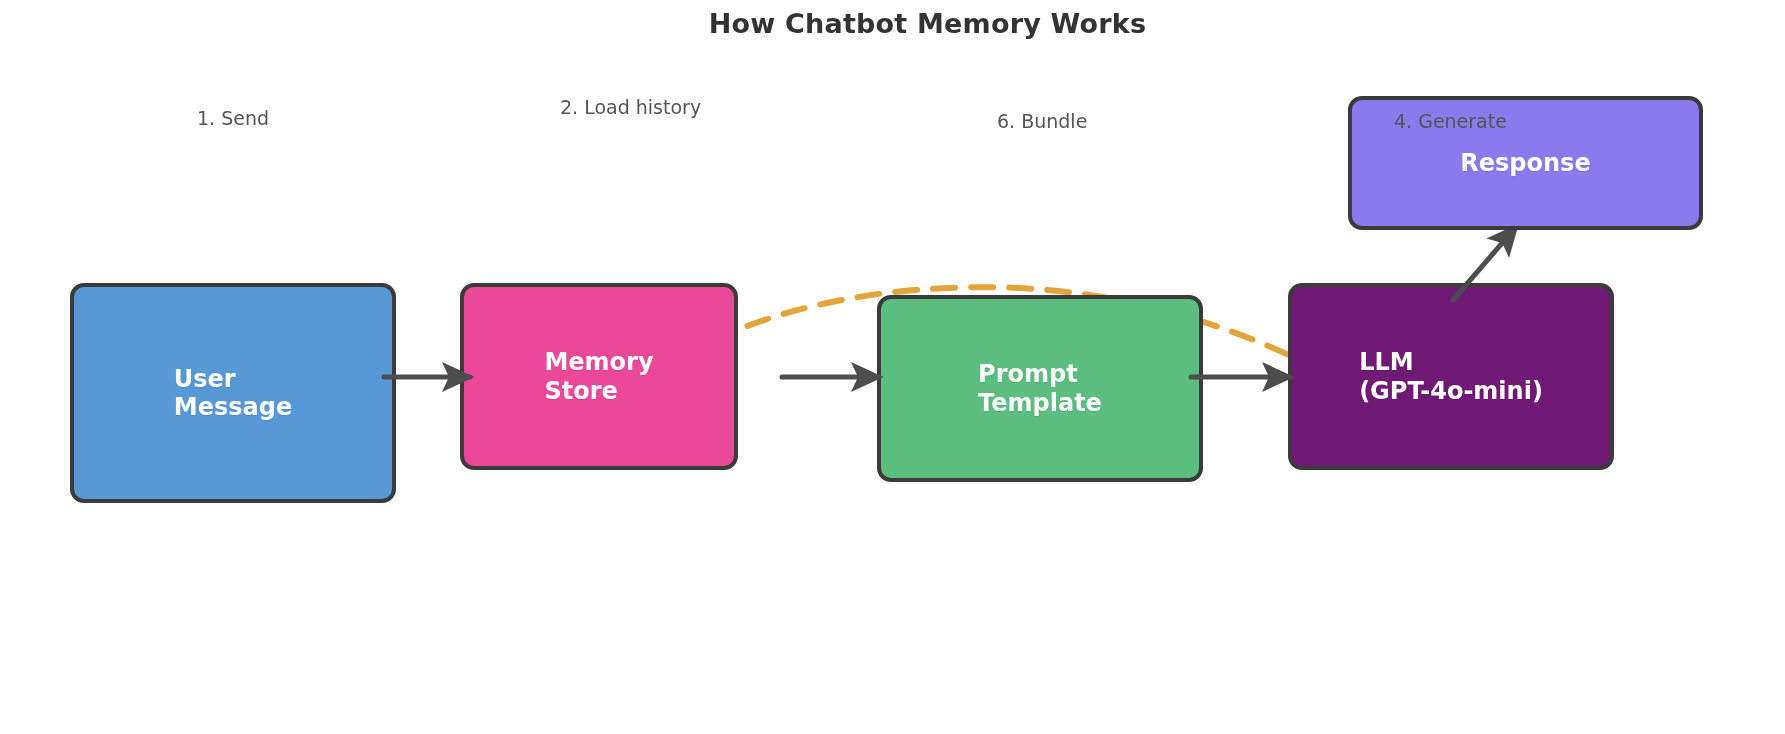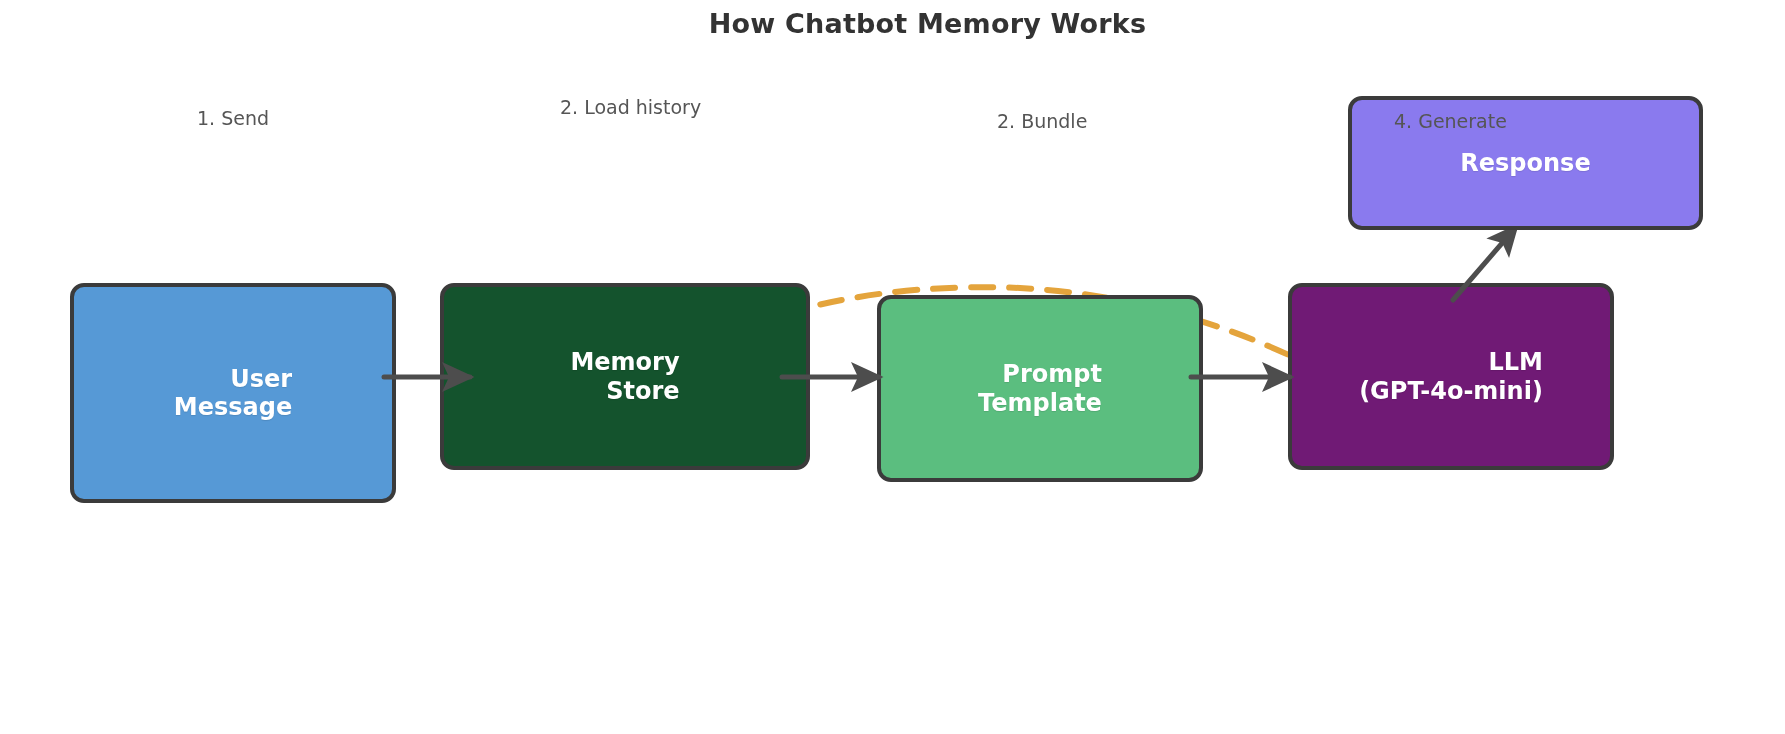--- a/index.html
+++ b/index.html
@@ -48,30 +48,30 @@
     position: absolute;
     box-sizing: border-box;
     border: 4px solid #3b3b3b;
     border-radius: 14px;
     display: flex;
     align-items: center;
     justify-content: center;
     z-index: 2;
   }
   .node-label {
-    text-align: right;
+    text-align: left;
     font-size: 24px;
     font-weight: bold;
     color: #ffffff;
     line-height: 1.18;
     white-space: pre-line;
     text-shadow: 0 1px 1px rgba(0,0,0,0.10);
   }
   #node-user-message   { left: 70px;   top: 283px; width: 326px; height: 220px; background: #5699d6; }
-  #node-memory-store   { left: 440px;  top: 283px; width: 370px; height: 187px; background: #14532d; }
+  #node-memory-store   { left: 460px;  top: 283px; width: 278px; height: 187px; background: #ec4899; }
   #node-prompt-template{ left: 877px;  top: 283px; width: 326px; height: 187px; background: #5bbe7f; margin-top: 12px; }
   #node-llm            { left: 1288px; top: 283px; width: 326px; height: 187px; background: #701a75; }
   #node-response       { left: 1348px; top: 96px;  width: 355px; height: 134px; background: #8a7aee; z-index: 4; }
 
   
   .step-caption {
     position: absolute;
     font-size: 19px;
     color: #555555;
     white-space: nowrap;
@@ -150,17 +150,17 @@
 
     <path d="M 782 377 L 879 377" fill="none" stroke="#4d4d4d" stroke-width="5" stroke-linecap="round" marker-end="url(#arrow-grey2)"></path>
 
     <path d="M 1191 377 L 1290 377" fill="none" stroke="#4d4d4d" stroke-width="5" stroke-linecap="round" marker-end="url(#arrow-grey2)"></path>
 
     <path d="M 1453 300 L 1516 227" fill="none" stroke="#4d4d4d" stroke-width="5" stroke-linecap="round" marker-end="url(#arrow-grey2)"></path>
   </svg>
 
   <div class="step-caption" id="step-caption-1">1. Send</div>
   <div class="step-caption" id="step-caption-2">2. Load history</div>
-  <div class="step-caption" id="step-caption-3">2. Bundle</div>
+  <div class="step-caption" id="step-caption-3">6. Bundle</div>
   <div class="step-caption" id="step-caption-4">4. Generate</div>
 
 
 </div>
 
 </body></html>

